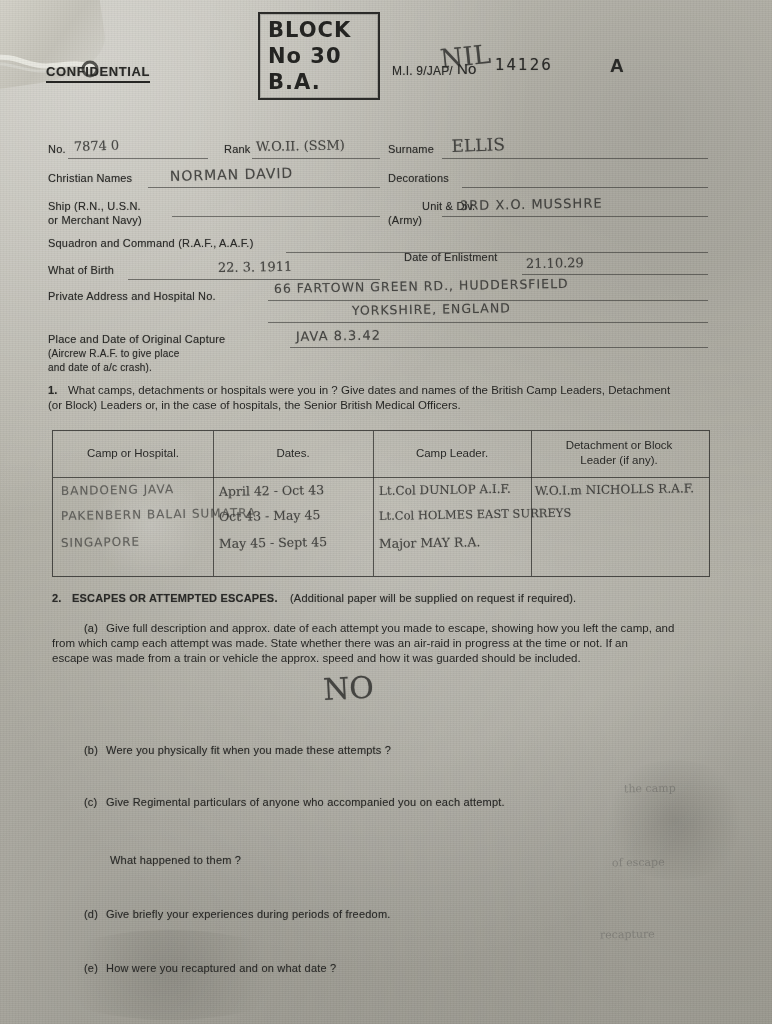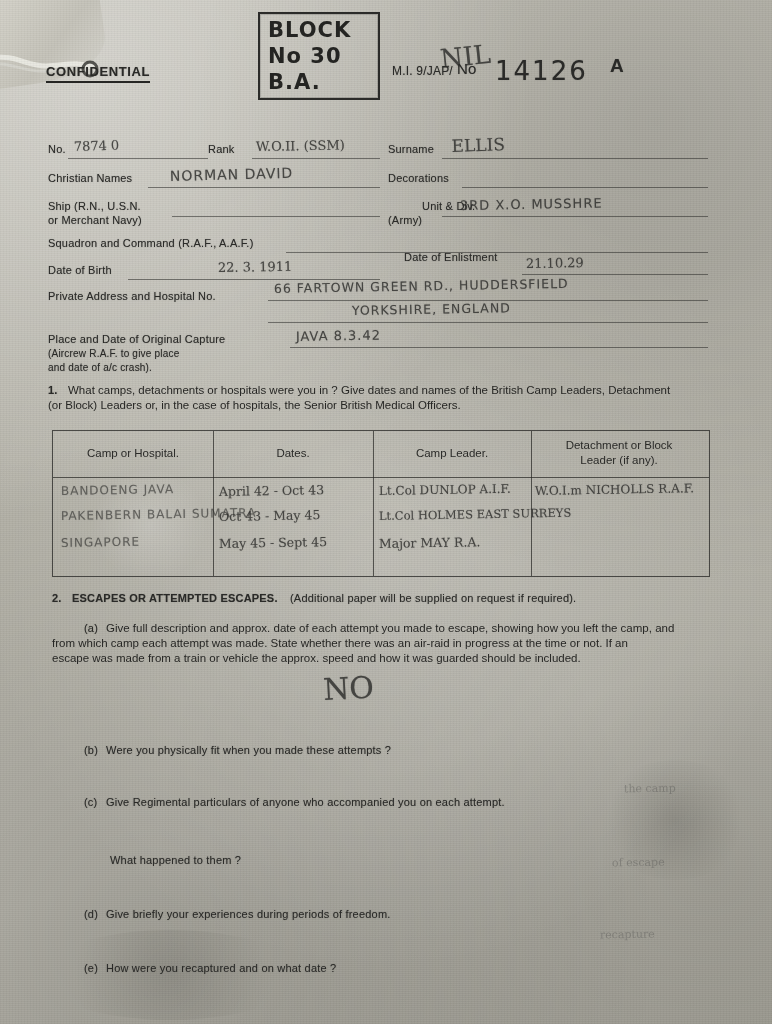--- a/index.html
+++ b/index.html
@@ -123,21 +123,21 @@
   #confidential {
     left: 46px; top: 64px;
     font-size: 13px;
     font-weight: bold;
     letter-spacing: .6px;
     border-bottom: 2px solid #262624;
     padding-bottom: 2px;
   }
   #mi-label { left: 392px; top: 64px; font-size: 12px; }
   #no-label { left: 457px; top: 60px; font-size: 15px; }
-  #serial    { left: 495px; top: 56px; font-size: 26px; letter-spacing: 2px; font-family: "DejaVu Sans", sans-serif; }
+  #serial    { left: 495px; top: 56px; font-size: 15px; letter-spacing: 2px; font-family: "DejaVu Sans", sans-serif; }
   #grade     { left: 610px; top: 55px; font-size: 19px; font-weight: bold; }
 
   #write-block {
     left: 205px; top: 110px;
     font-size: 12.5px;
     font-weight: bold;
     letter-spacing: .5px;
     border-bottom: 2px solid #2a2a28;
     padding-bottom: 2px;
   }
@@ -219,21 +219,21 @@
     <span class="hand huge" style="left:442px; top:44px; transform:rotate(-6deg);">NIL</span>
 
     <div class="print" id="confidential">CONFIDENTIAL</div>
     <div class="print" id="mi-label">M.I. 9/JAP/</div>
     <div class="print" id="no-label">No</div>
     <div class="print" id="serial">14126</div>
     <div class="print" id="grade">A</div>
 
 
     <span class="print sm" style="left:48px;  top:143px;">No.</span>
-    <span class="print sm" style="left:208px; top:143px;">Rank</span>
+    <span class="print sm" style="left:224px; top:143px;">Rank</span>
     <span class="print sm" style="left:388px; top:143px;">Surname</span>
     <div class="rule" style="left:68px;  top:158px; width:140px;"></div>
     <div class="rule" style="left:252px; top:158px; width:128px;"></div>
     <div class="rule" style="left:442px; top:158px; width:266px;"></div>
     <span class="hand" style="left:74px;  top:139px; transform:rotate(-2deg);">7874 0</span>
     <span class="hand" style="left:256px; top:139px; transform:rotate(-1deg);">W.O.II. (SSM)</span>
     <span class="hand big" style="left:452px; top:136px; transform:rotate(-2deg);">ELLIS</span>
 
     <span class="print sm" style="left:48px;  top:172px;">Christian Names</span>
     <span class="print sm" style="left:388px; top:172px;">Decorations</span>
@@ -245,21 +245,21 @@
     <span class="print sm" style="left:48px;  top:214px;">or Merchant Navy)</span>
     <span class="print sm" style="left:388px; top:200px;margin-left:34px;">Unit &amp; Div.</span>
     <span class="print sm" style="left:388px; top:214px;">(Army)</span>
     <div class="rule" style="left:172px; top:216px; width:208px;"></div>
     <div class="rule" style="left:442px; top:216px; width:266px;"></div>
     <span class="hand caps" style="left:460px; top:198px; font-size:13px; transform:rotate(-1deg);">3RD X.O. MUSSHRE</span>
 
     <span class="print sm" style="left:48px; top:237px;">Squadron and Command (R.A.F., A.A.F.)</span>
     <div class="rule" style="left:286px; top:252px; width:422px;"></div>
 
-    <span class="print sm" style="left:48px;  top:264px;">Date of Birth</span>
+    <span class="print sm" style="left:48px;  top:264px;">What of Birth</span>
     <span class="print sm" style="left:404px; top:251px;">Date of Enlistment</span>
     <div class="rule" style="left:128px; top:279px; width:252px;"></div>
     <div class="rule" style="left:522px; top:274px; width:186px;"></div>
     <span class="hand" style="left:218px; top:260px; transform:rotate(-1deg);">22. 3. 1911</span>
     <span class="hand" style="left:526px; top:256px; transform:rotate(-1deg);">21.10.29</span>
 
     <span class="print sm" style="left:48px; top:290px;">Private Address and Hospital No.</span>
     <div class="rule" style="left:268px; top:300px; width:440px;"></div>
     <div class="rule" style="left:268px; top:322px; width:440px;"></div>
     <span class="hand caps" style="left:274px; top:281px; font-size:12.5px; transform:rotate(-1deg);">66 FARTOWN GREEN RD., HUDDERSFIELD</span>

